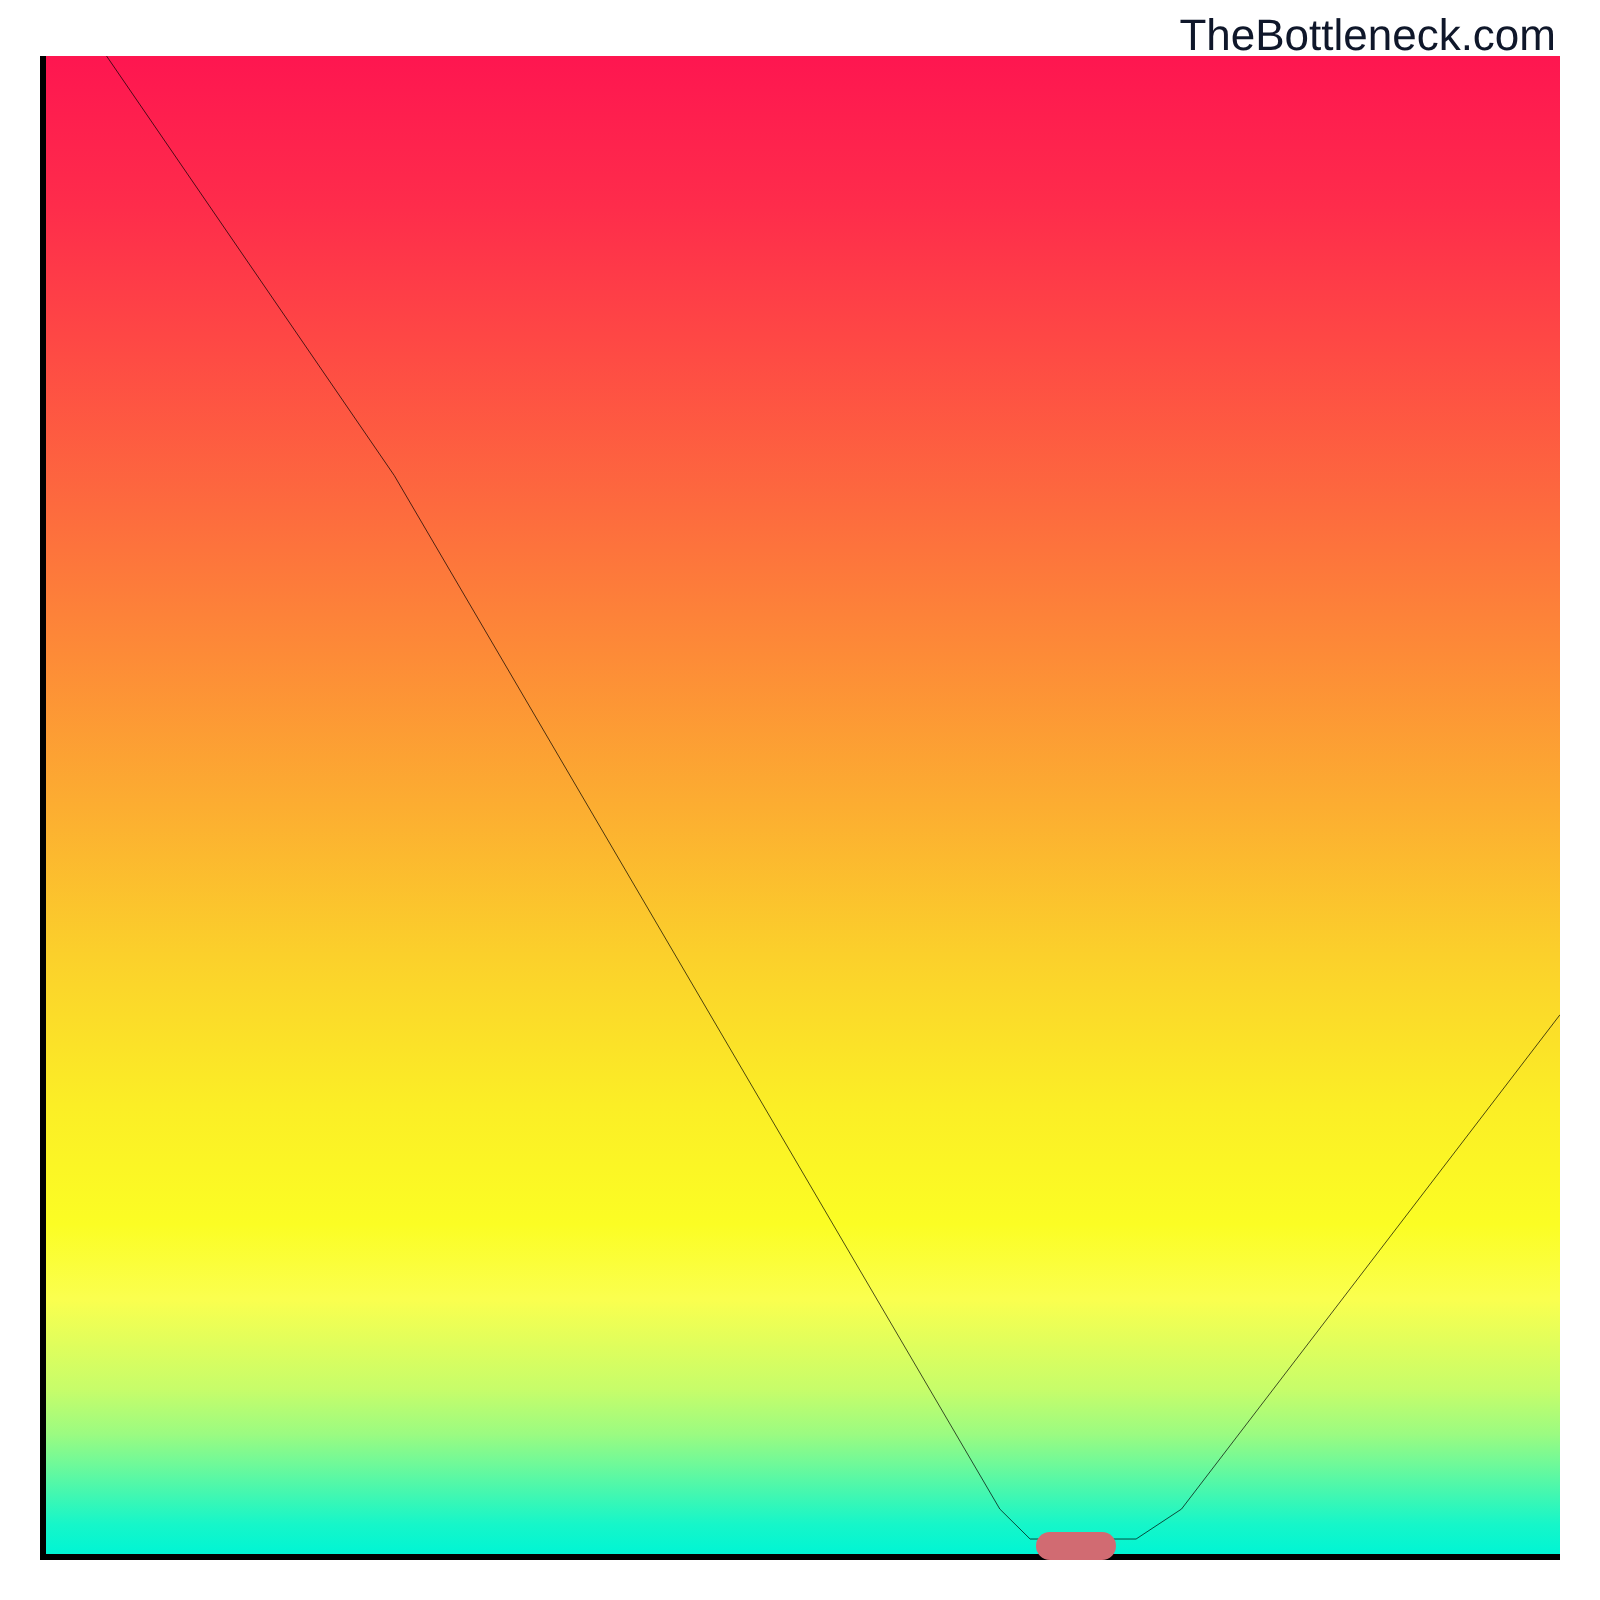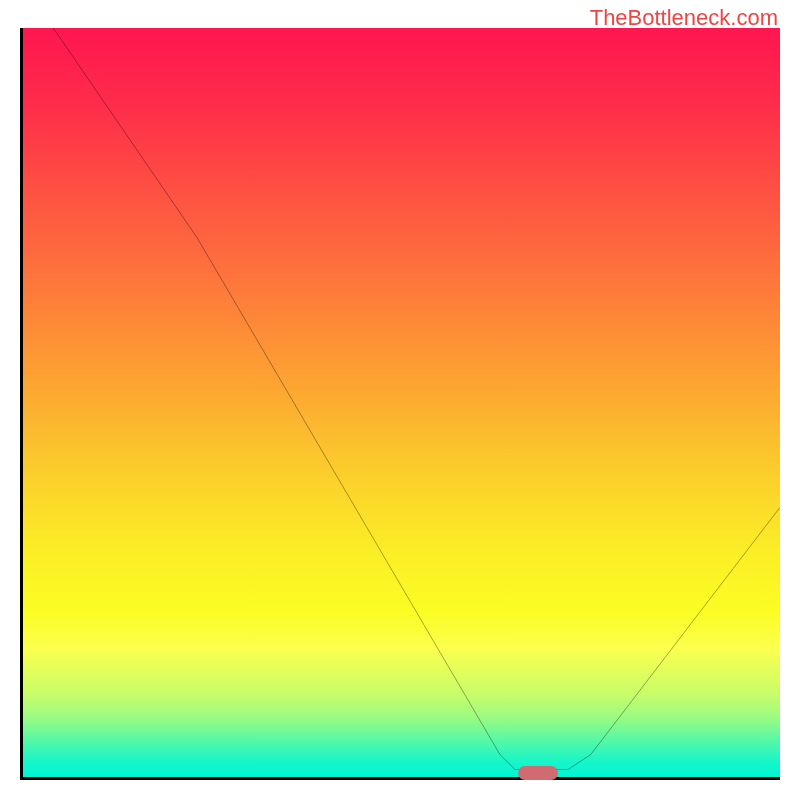--- a/index.html
+++ b/index.html
@@ -1,18 +1,18 @@
 <!DOCTYPE html>
 <html><head>
 <meta charset="utf-8">
 <style>
 *{margin:0;padding:0;box-sizing:border-box}
 body{width:800px;height:800px;background:#fff;position:relative;font-family:Arial,Helvetica,sans-serif}
 .chart-wrap{width:800px;height:800px;position:relative}
-.watermark{position:absolute;right:22px;top:5px;color:#ef4444;font-size:22px;font-weight:400;z-index:10}
+.watermark{position:absolute;right:22px;top:5px;color:#0f172a;font-size:22px;font-weight:400;z-index:10}
 .plot-area{position:absolute;left:20px;right:20px;top:28px;bottom:20px;border-left:3px solid #000;border-bottom:3px solid #000}
 .gradient-bg{position:absolute;inset:0;background:linear-gradient(to bottom,
   #fe1650 0%,
   #fe2c4b 10%,
   #fe4b44 20%,
   #fd6a3e 30%,
   #fd8b37 40%,
   #fcad31 50%,
   #fbd02b 60%,
   #fbee26 70%,

